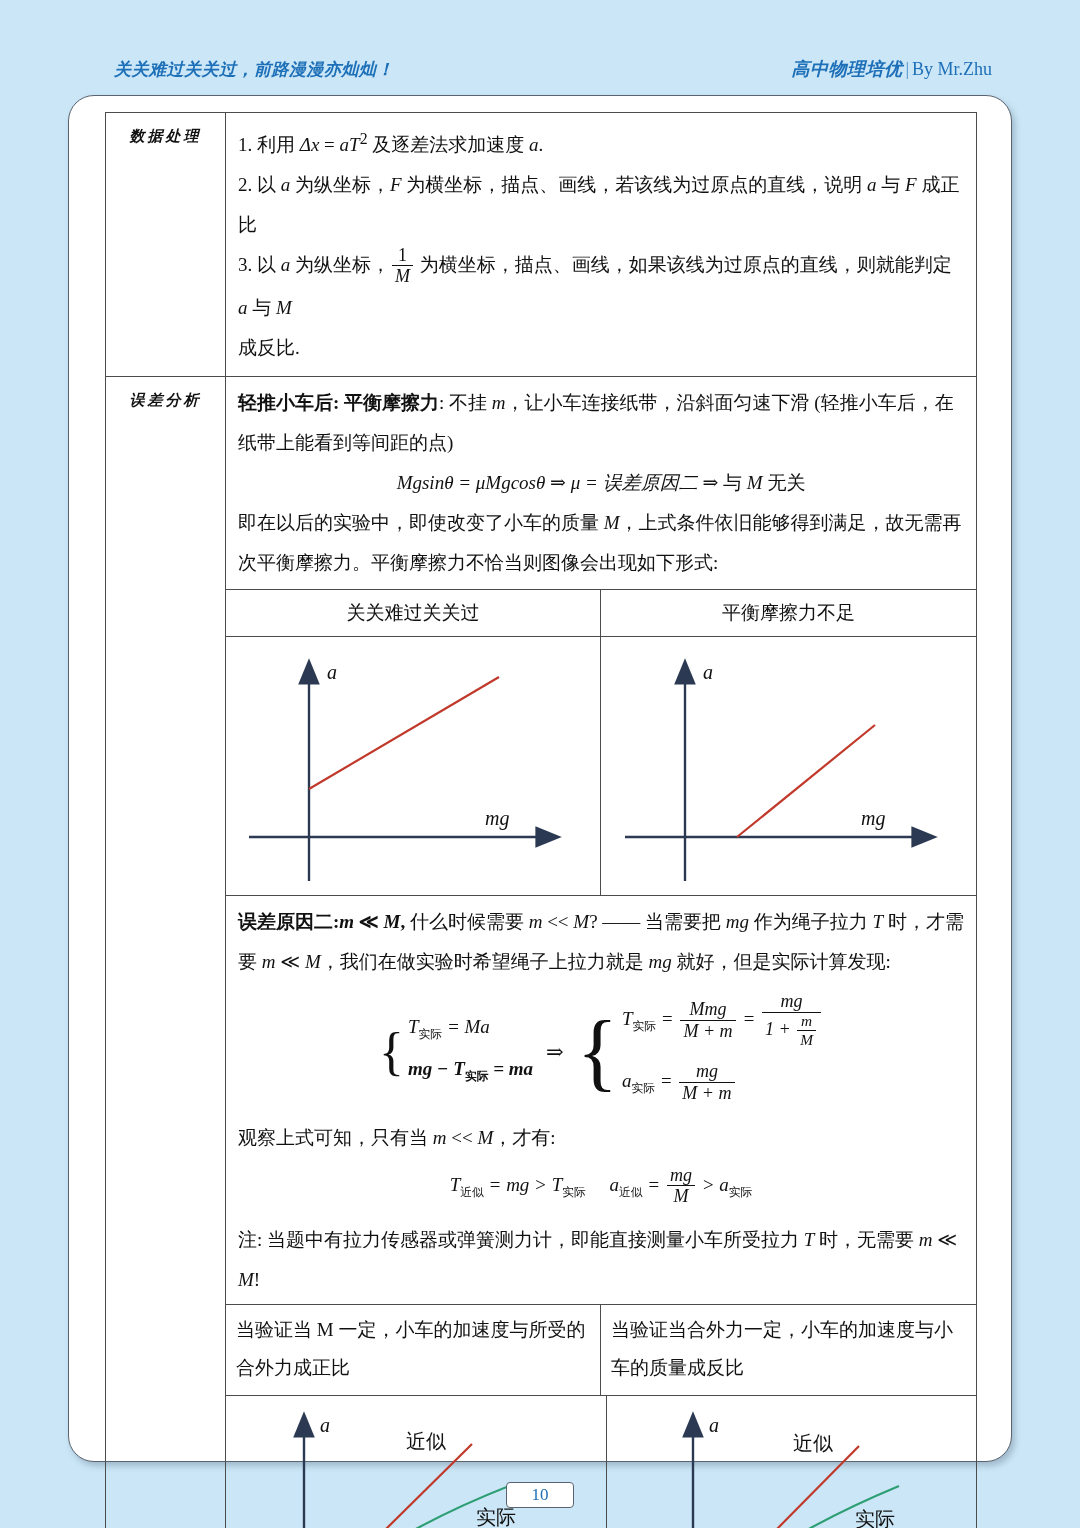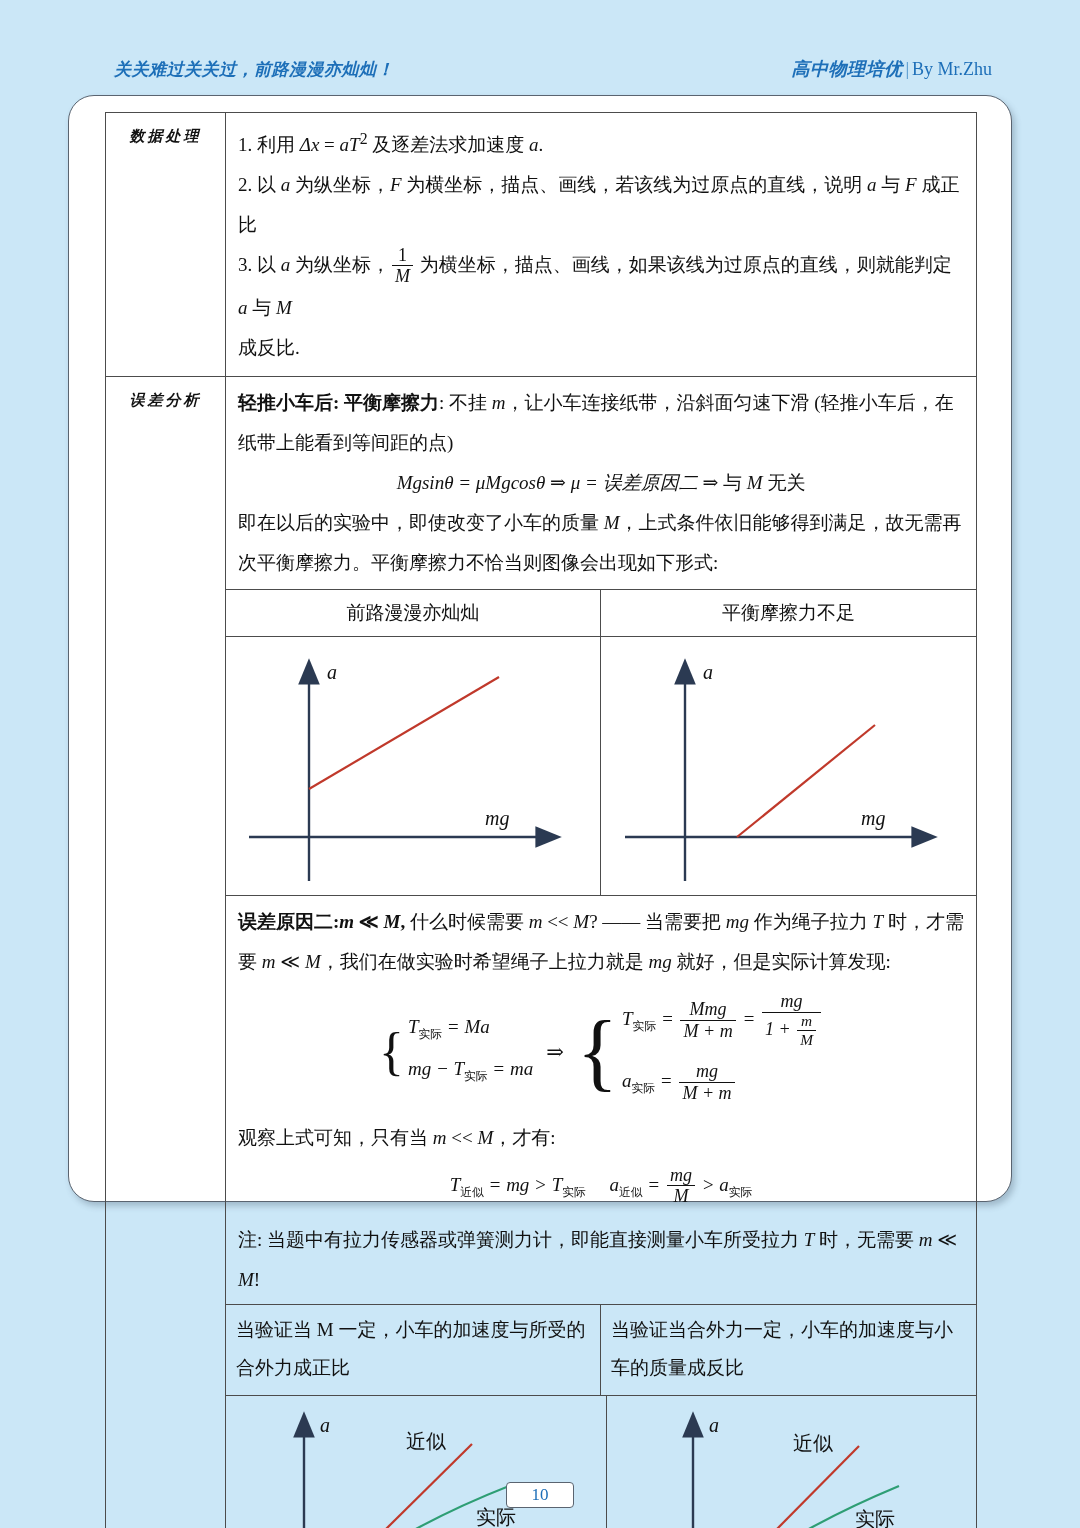--- a/index.html
+++ b/index.html
@@ -50,21 +50,21 @@
   }
   .header-right .sep { color:#4a90c9; padding:0 3px; }
   .header-right .en { font-family:"Liberation Serif",serif; }
 
   
   .page {
     position: absolute;
     left: 68px;
     top: 95px;
     width: 944px;
-    height: 1107px;
+    height: 1367px;
     background: #ffffff;
     border: 1.6px solid #5a6470;
     border-radius: 26px;
     box-shadow: 3px 4px 6px rgba(60,80,100,0.30);
     box-sizing: border-box;
   }
 
   
   .table {
     position: absolute;
@@ -214,21 +214,21 @@
             <span class="it">Mgsinθ</span> = <span class="it">μMgcosθ</span> ⇒ <span class="it">μ</span> = <span class="it">误差原因二</span> ⇒ <span class="up">与 <span class="it">M</span> 无关</span>
           </div>
 
           <div class="para">
             即在以后的实验中，即使改变了小车的质量 <span class="it">M</span>，上式条件依旧能够得到满足，故无需再次平衡摩擦力。平衡摩擦力不恰当则图像会出现如下形式:
           </div>
         </div>
 
         <div class="subtable">
           <div class="subhead">
-            <div class="cell">前路漫漫亦灿灿</div>
+            <div class="cell">关关难过关关过</div>
             <div class="cell">平衡摩擦力不足</div>
           </div>
           <div class="subgraphs">
 
             <div class="cell">
               <svg class="graph-wrap" width="372" height="252" viewBox="0 0 372 252">
                 <defs>
                   <marker id="ah1" markerWidth="11" markerHeight="9" refX="9" refY="4.5" orient="auto">
                     <path d="M0,0 L11,4.5 L0,9 Z" fill="#2b3a52"></path>
                   </marker>
@@ -261,21 +261,21 @@
         <div style="border-top:1.4px solid #4c4c4c; padding:6px 0 4px 0;">
           <div class="para">
             <span class="bold">误差原因二:</span><span class="bold it">m</span><span class="bold"> ≪ </span><span class="bold it">M</span><span class="bold">,</span>
             什么时候需要 <span class="it">m</span> &lt;&lt; <span class="it">M</span>? —— 当需要把 <span class="it">mg</span> 作为绳子拉力 <span class="it">T</span> 时，才需要 <span class="it">m</span> ≪ <span class="it">M</span>，我们在做实验时希望绳子上拉力就是 <span class="it">mg</span> 就好，但是实际计算发现:
           </div>
 
           <div style="text-align:center; padding:10px 0 6px 0;">
             <span style="display:inline-block; vertical-align:middle; font-size:52px; line-height:0.72; color:#111;">{</span>
             <span style="display:inline-block; vertical-align:middle; text-align:left; font-size:19px; line-height:34px; font-style:italic; color:#111;">
               <span style="display:block;">T<span class="sub">实际</span> = Ma</span>
-              <span style="display:block;">mg − T<span class="sub">实际</span> = ma</span>
+              <span style="display:block;font-weight:bold;">mg − T<span class="sub">实际</span> = ma</span>
             </span>
             <span style="display:inline-block; vertical-align:middle; font-size:21px; padding:0 9px; color:#111;">⇒</span>
             <span style="display:inline-block; vertical-align:middle; font-size:86px; line-height:0.72; color:#111;">{</span>
             <span style="display:inline-block; vertical-align:middle; text-align:left; font-size:19px; line-height:46px; font-style:italic; color:#111;">
               <span style="display:block; margin-bottom:8px;">
                 T<span class="sub">实际</span> =
                 <span class="frac"><span class="num">Mmg</span><span class="den">M + m</span></span> =
                 <span class="frac"><span class="num">mg</span><span class="den">1 + <span class="frac" style="font-size:0.85em;"><span class="num">m</span><span class="den">M</span></span></span></span>
               </span>
               <span style="display:block;">

